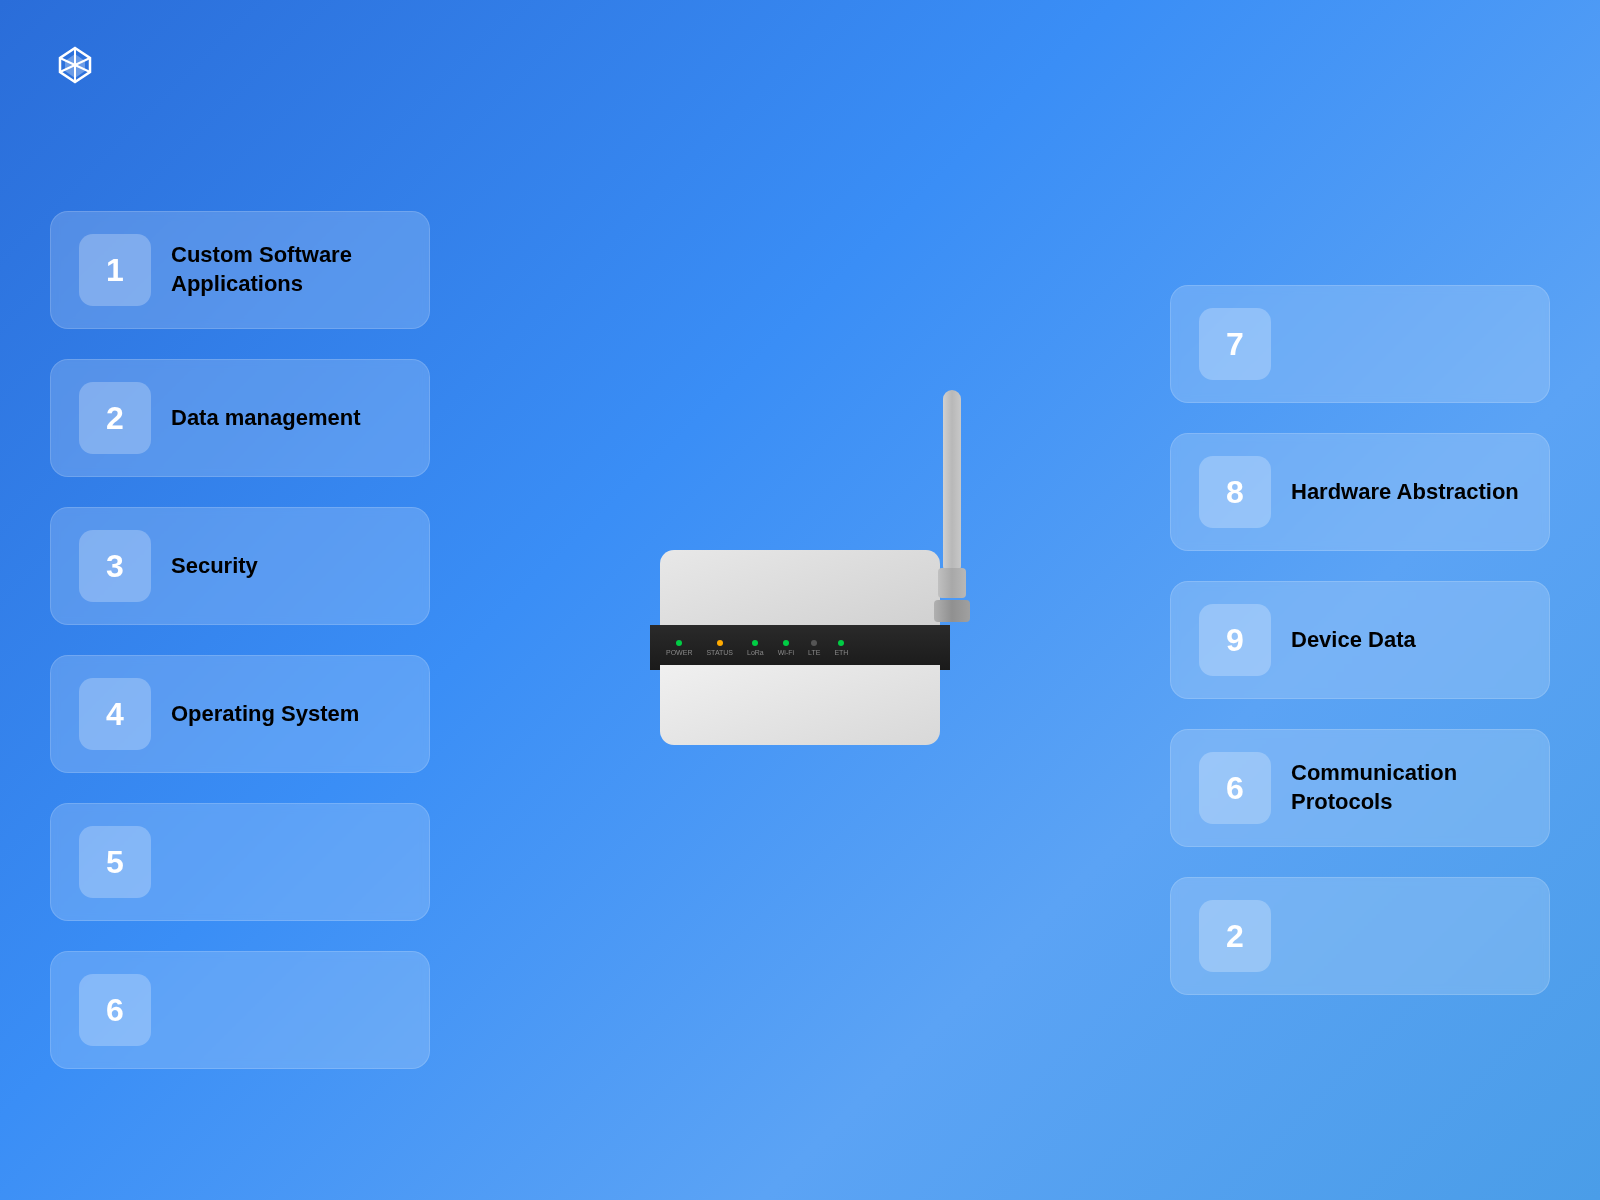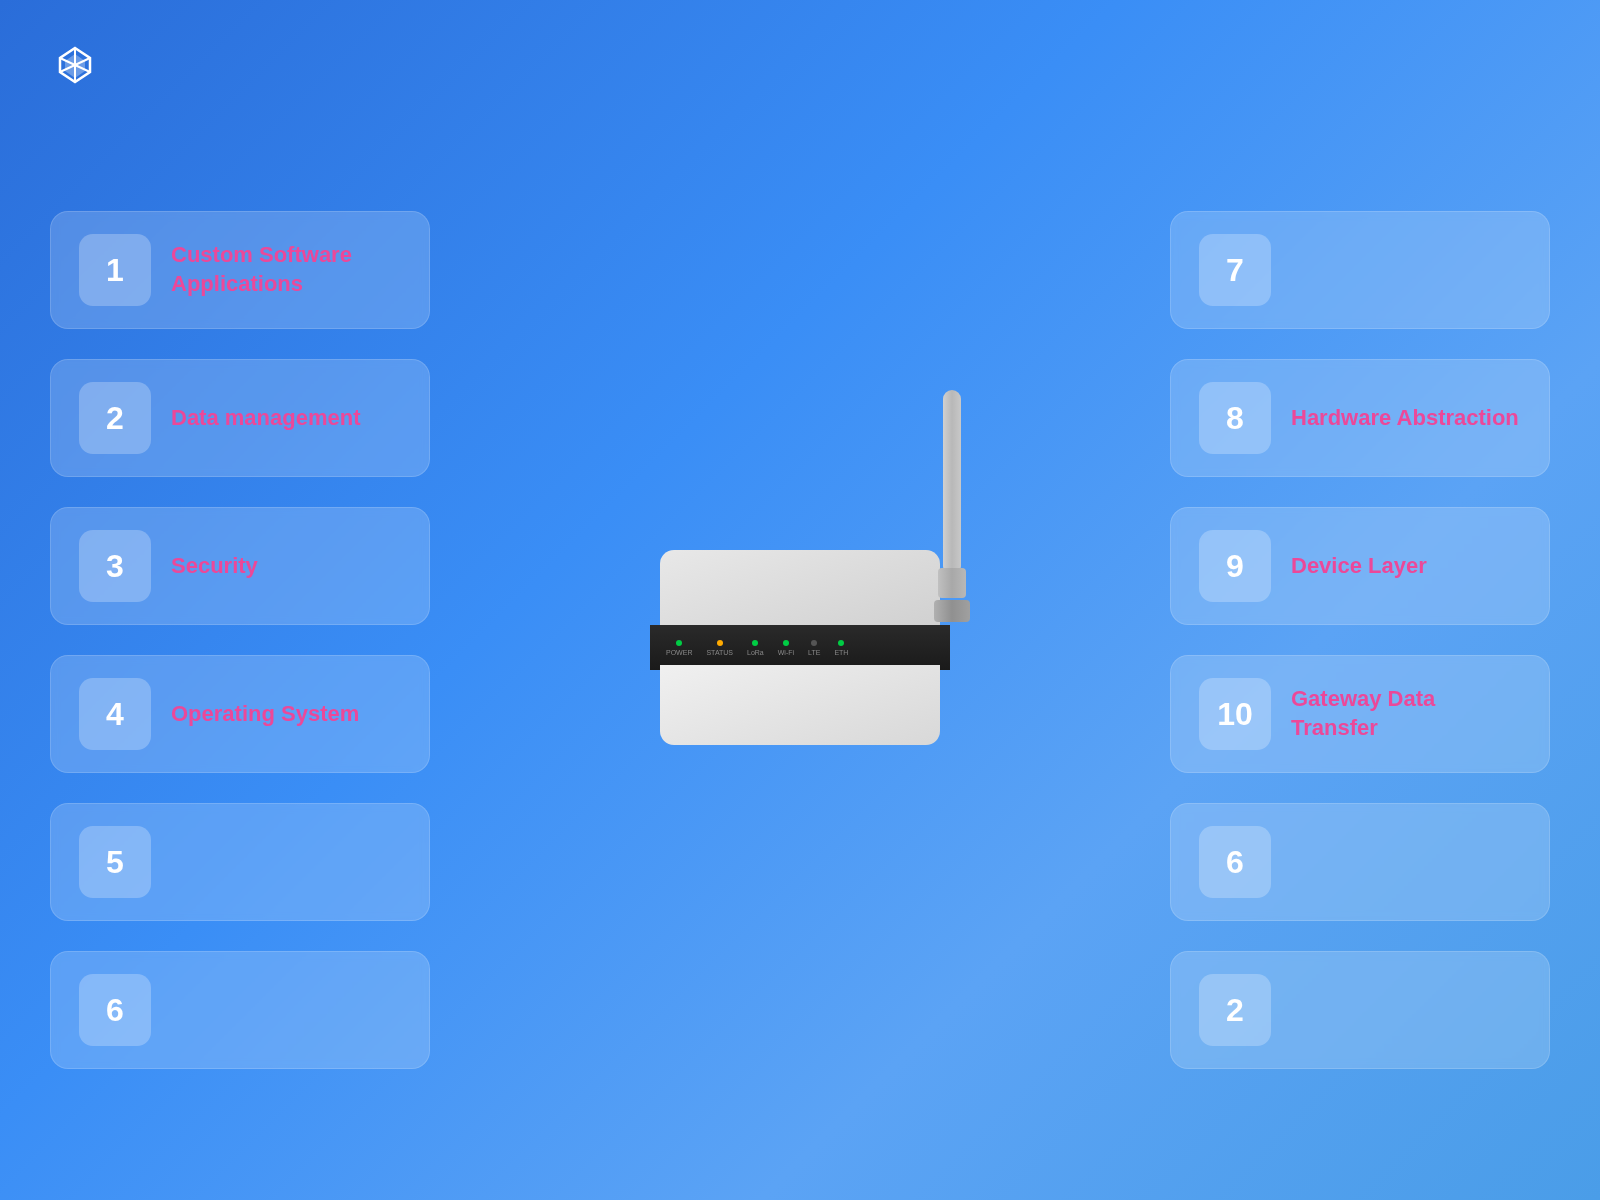--- a/index.html
+++ b/index.html
@@ -85,21 +85,21 @@
       display: flex;
       align-items: center;
       justify-content: center;
       font-size: 32px;
       font-weight: 700;
       color: white;
       flex-shrink: 0;
     }
 
     .card-label {
-      color: #ec4899;
+      color: #000000;
       font-size: 22px;
       font-weight: 600;
       line-height: 1.3;
     }
 
     
     .device-wrapper {
       position: relative;
       width: 380px;
       height: 420px;
@@ -286,27 +286,24 @@
 
   <div class="card">
     <div class="card-number">7</div>
   </div>
       <div class="card">
     <div class="card-number">8</div>
     <div class="card-label">Hardware Abstraction</div>
   </div>
       <div class="card">
     <div class="card-number">9</div>
-    <div class="card-label">Device Layer</div>
-  </div>
-      <div class="card">
-    <div class="card-number">10</div>
-    <div class="card-label">Gateway Data Transfer</div>
+    <div class="card-label">Device Data</div>
   </div>
       <div class="card">
     <div class="card-number">6</div>
+    <div class="card-label">Communication Protocols</div>
   </div>
       <div class="card">
     <div class="card-number">2</div>
   </div>
     </div>
 
 </div>
 
 </body></html>

